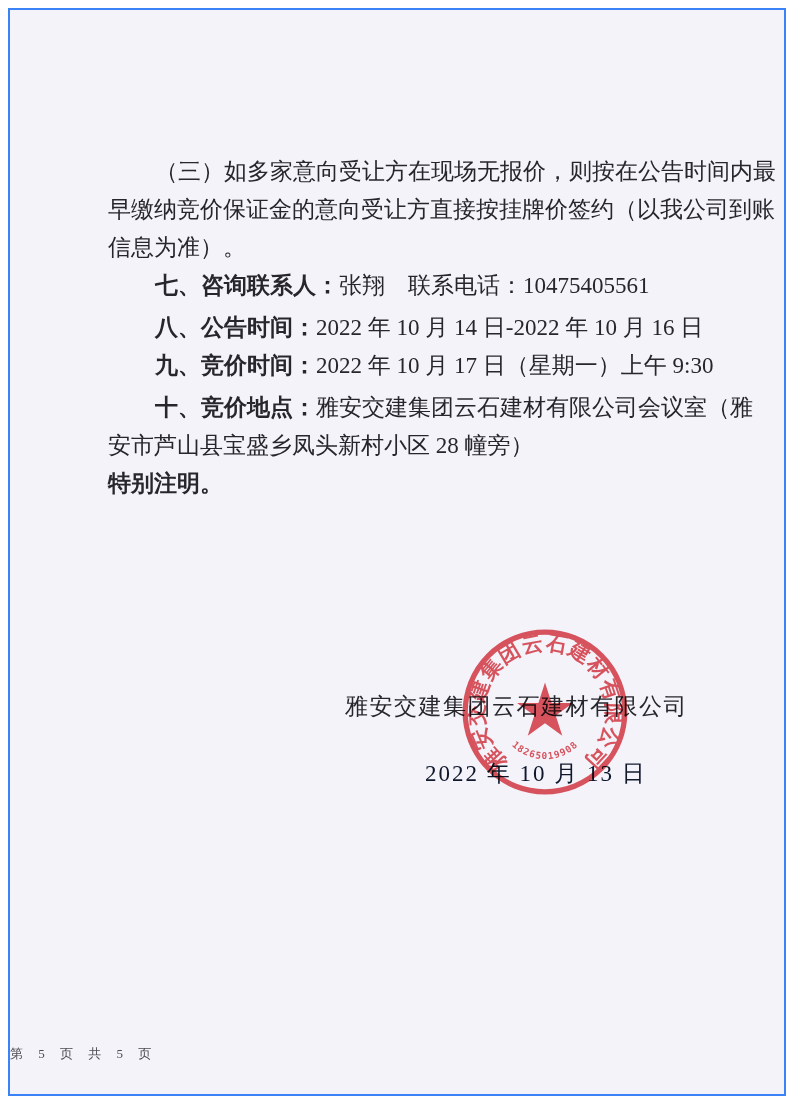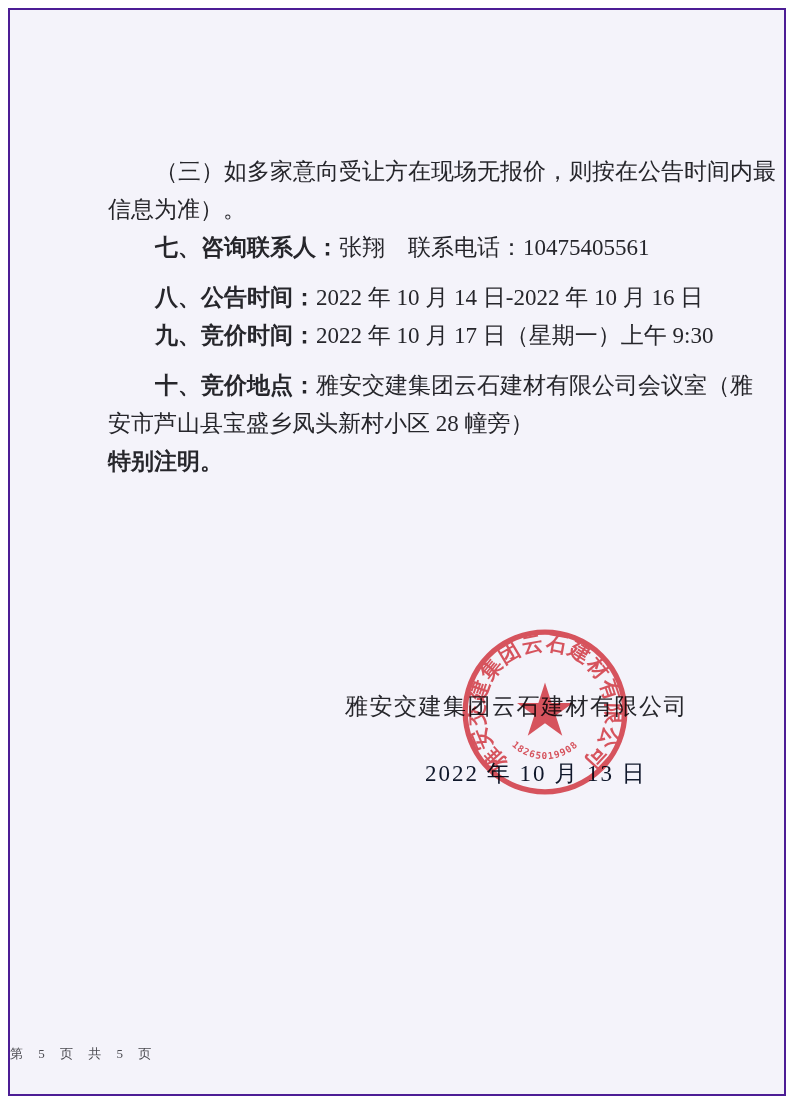--- a/index.html
+++ b/index.html
@@ -3,29 +3,29 @@
 <meta charset="utf-8">
 <style>
   html,body{margin:0;padding:0;}
   body{
     width:800px;height:1106px;position:relative;background:#ffffff;
     font-family:"Liberation Serif","DejaVu Serif",serif;
     overflow:hidden;
   }
   .paper{
     position:absolute;left:8px;top:8px;width:778px;height:1088px;
-    background:#f4f3fa;border:2px solid #4c1d95;box-sizing:border-box;
+    background:#f4f3fa;border:2px solid #3b82f6;box-sizing:border-box;
   }
   .content{
     position:absolute;left:98px;top:143px;width:606px;
     font-size:23px;color:#26262b;
   }
   .line{height:38px;line-height:38px;white-space:nowrap;}
   .indent{padding-left:47px;}
-  .gap4{margin-top:12px;}
+  .gap4{margin-top:4px;}
   .gap6{}
   .b{font-weight:700;}
   .sig-company{
     position:absolute;left:335px;top:681px;font-size:23px;
     color:#26262b;letter-spacing:1.5px;white-space:nowrap;
   }
   .sig-date{
     position:absolute;left:415px;top:748px;font-size:23px;
     color:#0f172a;letter-spacing:2px;white-space:nowrap;
   }
@@ -41,20 +41,21 @@
     font-size:13px;letter-spacing:6px;color:#4c4c52;
   }
 </style>
 </head>
 <body>
 
 <div class="paper">
 
   <div class="content">
     <div class="line indent"><span class="b"></span><span>（三）如多家意向受让方在现场无报价，则按在公告时间内最</span></div>
+    <div class="line"><span class="b"></span><span>早缴纳竞价保证金的意向受让方直接按挂牌价签约（以我公司到账</span></div>
     <div class="line"><span class="b"></span><span>信息为准）。</span></div>
     <div class="line indent"><span class="b">七、咨询联系人：</span><span>张翔　联系电话：10475405561</span></div>
     <div class="line indent gap4"><span class="b">八、公告时间：</span><span>2022 年 10 月 14 日-2022 年 10 月 16 日</span></div>
     <div class="line indent gap6"><span class="b">九、竞价时间：</span><span>2022 年 10 月 17 日（星期一）上午 9:30</span></div>
     <div class="line indent gap4"><span class="b">十、竞价地点：</span><span>雅安交建集团云石建材有限公司会议室（雅</span></div>
     <div class="line"><span class="b"></span><span>安市芦山县宝盛乡凤头新村小区 28 幢旁）</span></div>
     <div class="line"><span class="b">特别注明。</span><span></span></div>
   </div>
 
   <div class="sig-company">雅安交建集团云石建材有限公司</div>

